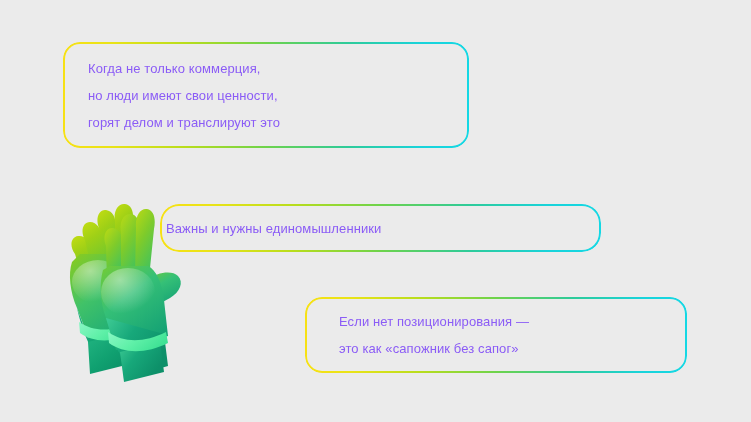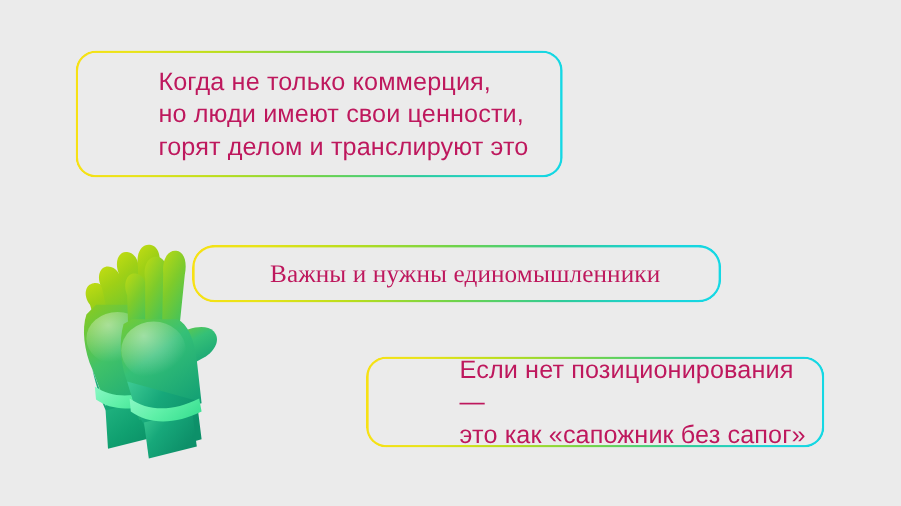--- a/index.html
+++ b/index.html
@@ -49,43 +49,42 @@
         linear-gradient(#000 0 0);
     -webkit-mask-composite: xor;
     mask:
         linear-gradient(#000 0 0) content-box,
         linear-gradient(#000 0 0);
     mask-composite: exclude;
     pointer-events: none;
   }
   .bubble-text {
     position: relative;
-    color: #be185d;
-    font-size: 21px;
+    color: #8b5cf6;
+    font-size: 13px;
     line-height: 27px;
     letter-spacing: 0.1px;
     font-weight: 400;
     white-space: pre-line;
-    margin-left: 44px;
   }
 
   
   #bubble-1 {
     left: 63px;  top: 42px;
     width: 406px; height: 106px;
     border-radius: 17px;
   }
   #bubble-1 .bubble-text { padding-left: 25px; }
 
   #bubble-2 {
     left: 160px; top: 204px;
     width: 441px; height: 48px;
     border-radius: 19px;
   }
-  #bubble-2 .bubble-text { padding-left: 21px; font-family: Liberation Serif, serif; }
+  #bubble-2 .bubble-text { padding-left: 6px; }
 
   #bubble-3 {
     left: 305px; top: 297px;
     width: 382px; height: 76px;
     border-radius: 17px;
   }
   #bubble-3 .bubble-text { padding-left: 34px; }
 
   
   #gloves {

